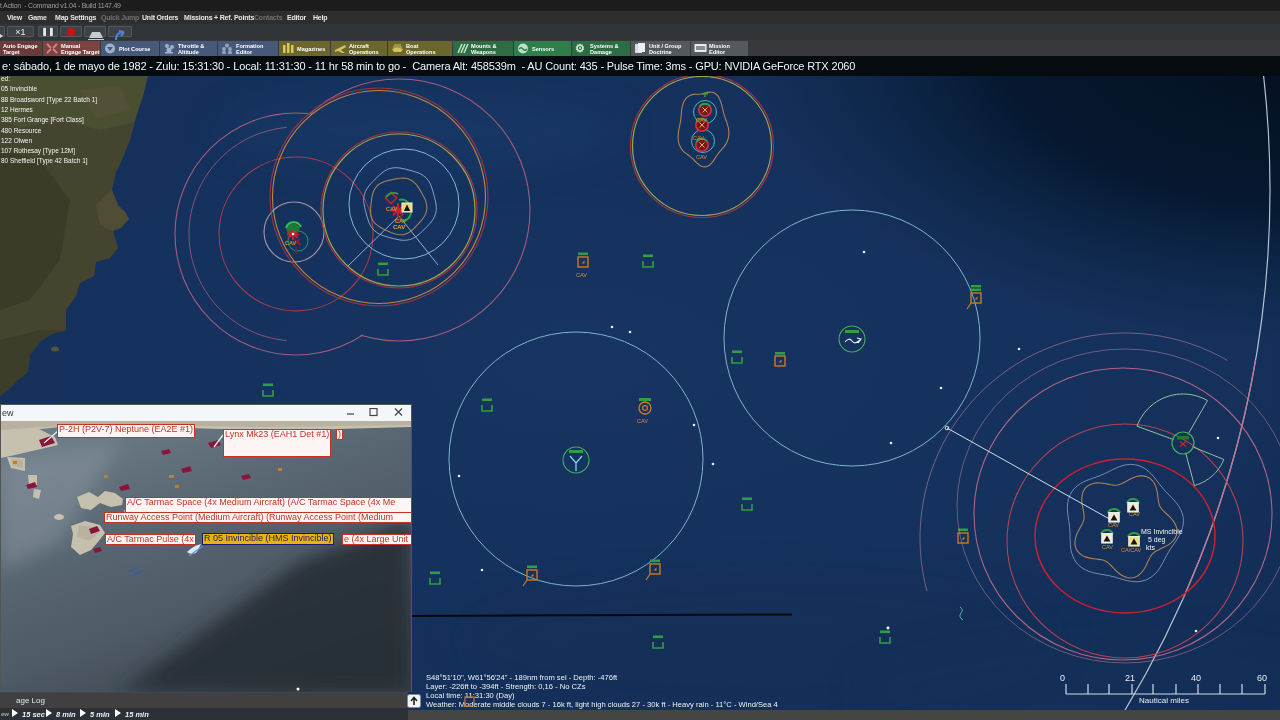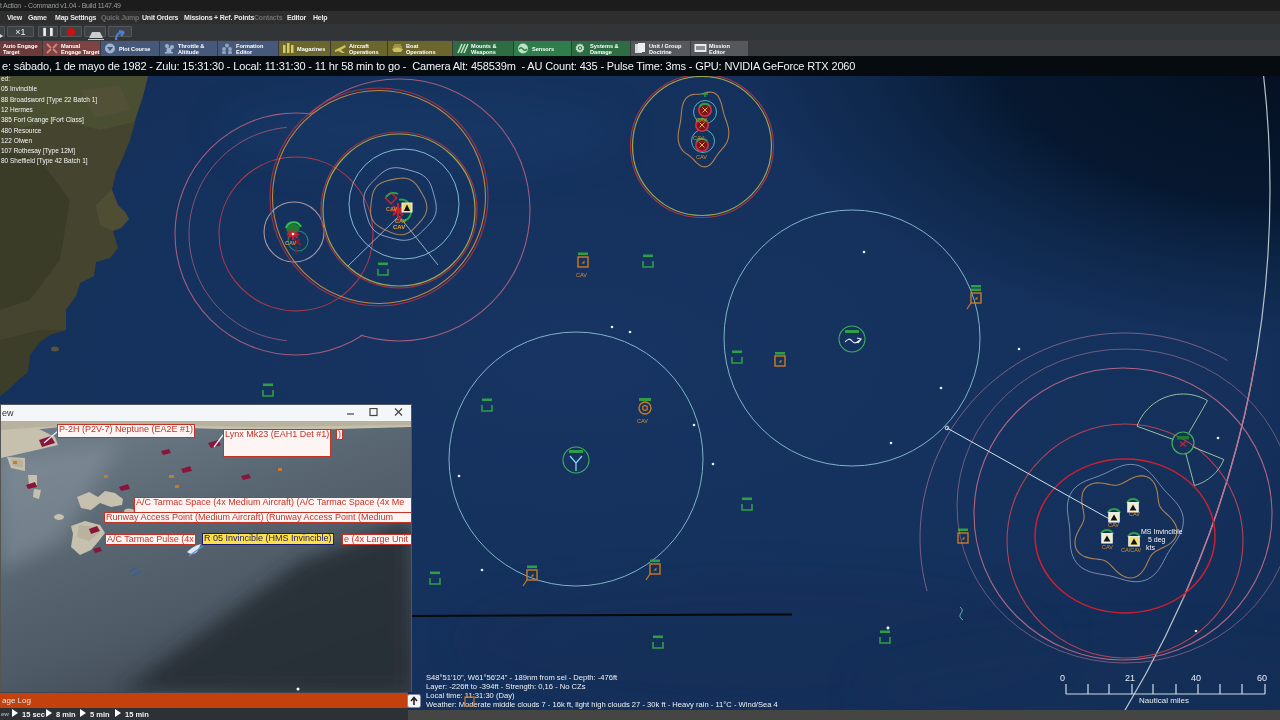--- a/index.html
+++ b/index.html
@@ -8,27 +8,27 @@
   #menubar{left:0;top:11px;width:1280px;height:13px;background:#2e2e2e;color:#e8e8e8;font-size:7px;letter-spacing:-0.2px;line-height:13px;}
   #menubar span{position:absolute;top:0;font-weight:bold;}
   #toolbar{left:0;top:24px;width:1280px;height:16px;background:#323537;}
   .tbtn{position:absolute;top:2px;height:11px;background:#3e4245;border:1px solid #54585b;border-radius:1px;}
   #ribbon{left:0;top:40px;width:1280px;height:16px;background:#37393c;}
   .rbtn{position:absolute;top:1px;height:15px;color:#fff;font-size:5.6px;line-height:1.15;font-weight:bold;}
   .rbtn .ic{position:absolute;left:3px;top:2px;width:12px;height:11px;}
   .rbtn .tx{position:absolute;left:18px;top:50%;transform:translateY(-50%);}
   #timebar{left:0;top:56px;width:1280px;height:20px;background:#060b10;color:#f2f5f7;font-size:11px;letter-spacing:-0.15px;line-height:20px;white-space:nowrap;}
   #map{left:0;top:76px;width:1280px;height:634px;}
-  #gamelog{left:0;top:692px;width:408px;height:16px;background:#c2410c;border-top:1px solid #3d4657;color:#dfe5ea;font-size:8px;line-height:16px;padding-left:2px;}
-  #playbar{left:0;top:708px;width:408px;height:12px;background:#2d3136;color:#eef1f3;font-size:7.5px;font-weight:bold;}
+  #gamelog{left:0;top:692px;width:408px;height:16px;background:#404040;border-top:1px solid #3d4657;color:#dfe5ea;font-size:8px;line-height:16px;padding-left:16px;}
+  #playbar{left:0;top:708px;width:408px;height:12px;background:#2d3136;color:#eef1f3;font-size:7.5px;font-weight:bold;font-style:italic;}
   #botstrip{left:408px;top:710px;width:872px;height:10px;background:#454543;}
   #ovl{left:0px;top:404px;width:412px;height:288px;background:#7d8c99;border:1px solid #555;}
   #ovlbar{position:absolute;left:0;top:0;width:100%;height:16px;background:#f4f7fa;color:#333;font-size:9px;line-height:16px;}
   .lbl{position:absolute;background:#fdf4f4;border:1px solid #c43326;color:#c43326;font-size:9px;line-height:9.5px;padding:0 1px;white-space:nowrap;overflow:hidden;}
-  .sel{background:#fde047;border:1.5px solid #1a1a6e;color:#1a1a6e;}
+  .sel{background:#eab308;border:1.5px solid #1a1a6e;color:#1a1a6e;}
   .pb{position:absolute;top:1.5px;}
   .tri{width:0;height:0;border-left:6px solid #fff;border-top:4.5px solid transparent;border-bottom:4.5px solid transparent;position:absolute;top:1px;}
 </style></head>
 <body>
 <div class="abs" id="titlebar"><span style="margin-left:0px">t Action&nbsp; - Command v1.04 - Build 1147.49</span></div>
 <div class="abs" id="menubar">
   <span style="left:7px">View</span>
     <span style="left:28px">Game</span>
     <span style="left:55px">Map Settings</span>
   <span style="left:101px;color:#6f6f6f">Quick Jump</span>
@@ -499,21 +499,21 @@
       <path d="M57,10 L43,22" stroke="#e8eef4" stroke-width="1.3"></path>
       <path d="M222,14 L213,26" stroke="#e8eef4" stroke-width="1.3"></path>
       <path d="M186,131 q6,-6 14,-8 l-4,8 q-5,4 -10,0 Z" fill="#dfe8ee"></path>
       <path d="M188,135 l14,-10" stroke="#5a8fd4" stroke-width="1.3"></path>
       <path d="M128,151 l8,-5 M132,155 l8,-5" stroke="#2a5fb4" stroke-width="1.4"></path>
       <circle cx="297" cy="268" r="1.5" fill="#fff"></circle>
     </svg>
     <div class="lbl" style="left:56px;top:3px;height:14px;">P-2H (P2V-7) Neptune (EA2E #1)</div>
     <div class="lbl" style="left:222px;top:8px;height:28px;">Lynx Mk23 (EAH1 Det #1)</div>
     <div class="lbl" style="left:335px;top:8px;height:11px;width:7px">)</div>
-    <div class="lbl" style="left:133px;top:76px;height:21px;width:288px">A/C Tarmac Space (4x Medium Aircraft) (A/C Tarmac Space (4x Me</div>
+    <div class="lbl" style="left:124px;top:76px;height:21px;width:288px">A/C Tarmac Space (4x Medium Aircraft) (A/C Tarmac Space (4x Me</div>
     <div class="lbl" style="left:103px;top:91px;height:11px;width:309px">Runway Access Point (Medium Aircraft) (Runway Access Point (Medium</div>
     <div class="lbl" style="left:104px;top:113px;height:11px;">A/C Tarmac Pulse (4x</div>
     <div class="lbl sel" style="left:201px;top:112px;height:12px;z-index:2">R 05 Invincible (HMS Invincible)</div>
     <div class="lbl" style="left:341px;top:113px;height:11px;width:71px">e (4x Large Unit</div>
   </div>
 </div>
 
 <div class="abs" id="gamelog">age Log
   <svg style="position:absolute;left:407px;top:1px" width="14" height="14">
     <rect x="0.5" y="0.5" width="13" height="13" rx="2" fill="#f2f5f7" stroke="#889"></rect>

